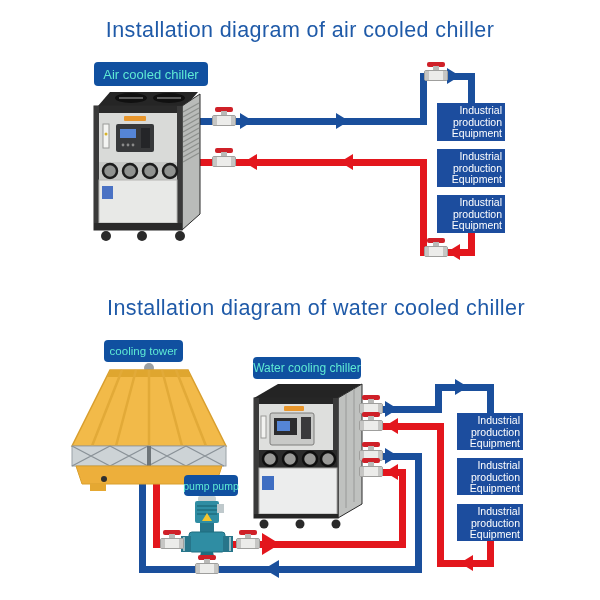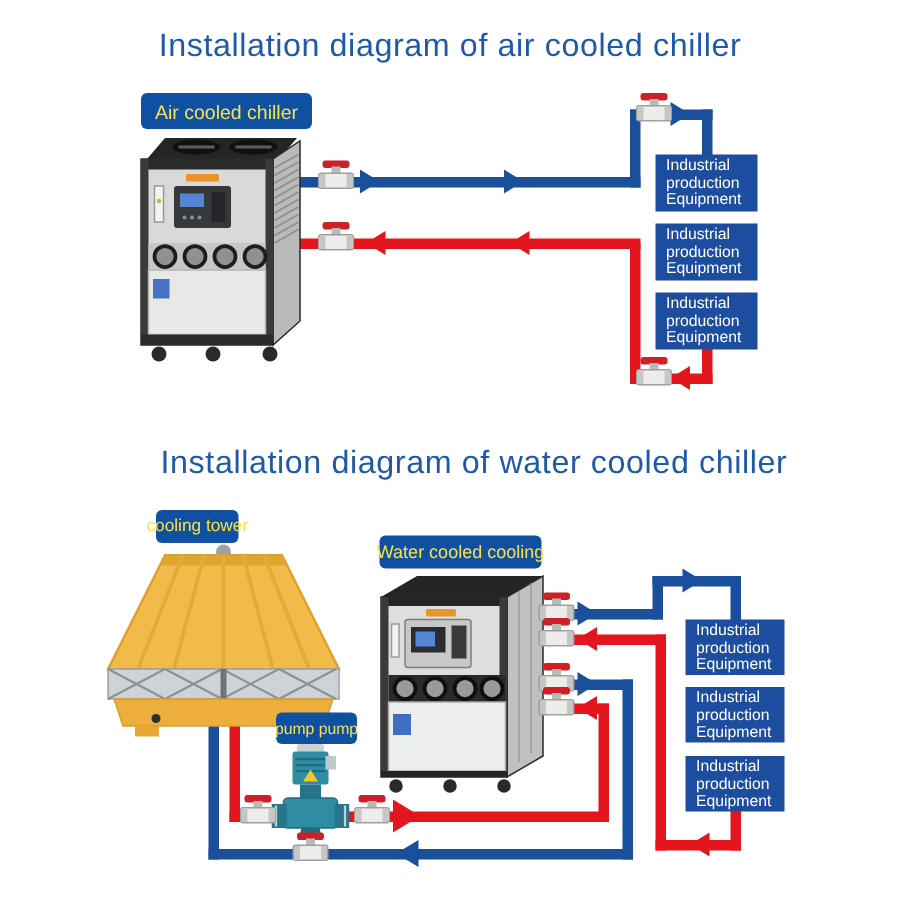--- a/index.html
+++ b/index.html
@@ -5,21 +5,21 @@
   :root{
     --title-text:#1f5aa8; --pipe-blue:#1a4f9c; --pipe-red:#e3161d;
     --label-bg:#1050a0; --box-bg:#1c4d9e; --valve-red:#cf2028;
     --tower-yellow:#f2ba49; --pump-teal:#2f8da3;
   }
   html,body{margin:0;padding:0;background:#fff;}
   .canvas{position:relative;width:600px;height:600px;background:#ffffff;overflow:hidden;
           font-family:"Liberation Sans",sans-serif;}
   .title{position:absolute;left:0;width:600px;text-align:center;color:var(--title-text);
          font-size:21.5px;letter-spacing:0.4px;}
-  .chip{position:absolute;background:var(--label-bg);color:#fde047;border-radius:4px;
+  .chip{position:absolute;background:var(--label-bg);color:#5eead4;border-radius:4px;
         display:flex;align-items:center;justify-content:center;white-space:nowrap;}
   .pipe{position:absolute;}
   .pipe.blue{background:var(--pipe-blue);}
   .pipe.red{background:var(--pipe-red);}
   .ar{position:absolute;width:0;height:0;border-top:8px solid transparent;border-bottom:8px solid transparent;}
   .ar.rb{border-left:13px solid var(--pipe-blue);}
   .ar.lb{border-right:13px solid var(--pipe-blue);}
   .ar.rr{border-left:13px solid var(--pipe-red);}
   .ar.lr{border-right:13px solid var(--pipe-red);}
   .ar.med{border-top-width:9px;border-bottom-width:9px;}
@@ -28,21 +28,21 @@
   .ar.big.rr{border-left-width:18px;}
   .valve{position:absolute;width:24px;height:19px;}
   .valve .h{position:absolute;left:3px;top:0;width:18px;height:5px;background:var(--valve-red);border-radius:2px;}
   .valve .s{position:absolute;left:9px;top:4px;width:6px;height:5px;background:#b9b9b7;}
   .valve .b{position:absolute;left:0;top:8px;width:24px;height:11px;background:#ececea;
             border:1px solid #9f9f9d;border-radius:2px;box-sizing:border-box;}
   .valve .b::before,.valve .b::after{content:"";position:absolute;top:0;width:4px;height:9px;background:#c6c6c4;}
   .valve .b::before{left:0;} .valve .b::after{right:0;}
   .eqbox{position:absolute;background:var(--box-bg);color:#fff;box-sizing:border-box;
          padding:2px 3px 0 7px;font-size:10.5px;line-height:11.5px;}
-  .eqbox span{display:block;}
+  .eqbox span{display:block;text-align:right;}
   svg{position:absolute;}
 </style>
 </head>
 <body>
 
 <div class="canvas">
 
   <div class="title" style="top:18px;">Installation diagram of air cooled chiller</div>
 
   <div class="pipe blue" style="left:198px;top:118px;width:229px;height:7px;"></div>
@@ -266,17 +266,17 @@
     <span>Industrial</span>
     <span>production</span>
     <span>Equipment</span>
   </div>
   <div class="eqbox" style="left:457px;top:504px;width:66px;height:37px;">
     <span>Industrial</span>
     <span>production</span>
     <span>Equipment</span>
   </div>
 
-  <div class="chip" style="left:104px;top:340px;width:55px;height:22px;font-size:11.5px;">cooling tower</div>
-  <div class="chip" style="left:253px;top:357px;width:108px;height:22px;font-size:12px;">Water cooled cooling</div>
+  <div class="chip" style="left:104px;top:340px;width:79px;height:22px;font-size:11.5px;">cooling tower</div>
+  <div class="chip" style="left:253px;top:357px;width:108px;height:22px;font-size:12px;">Water cooling chiller</div>
   <div class="chip" style="left:184px;top:475px;width:54px;height:21px;font-size:10.5px;">pump pump</div>
 
 </div>
 
 </body></html>

